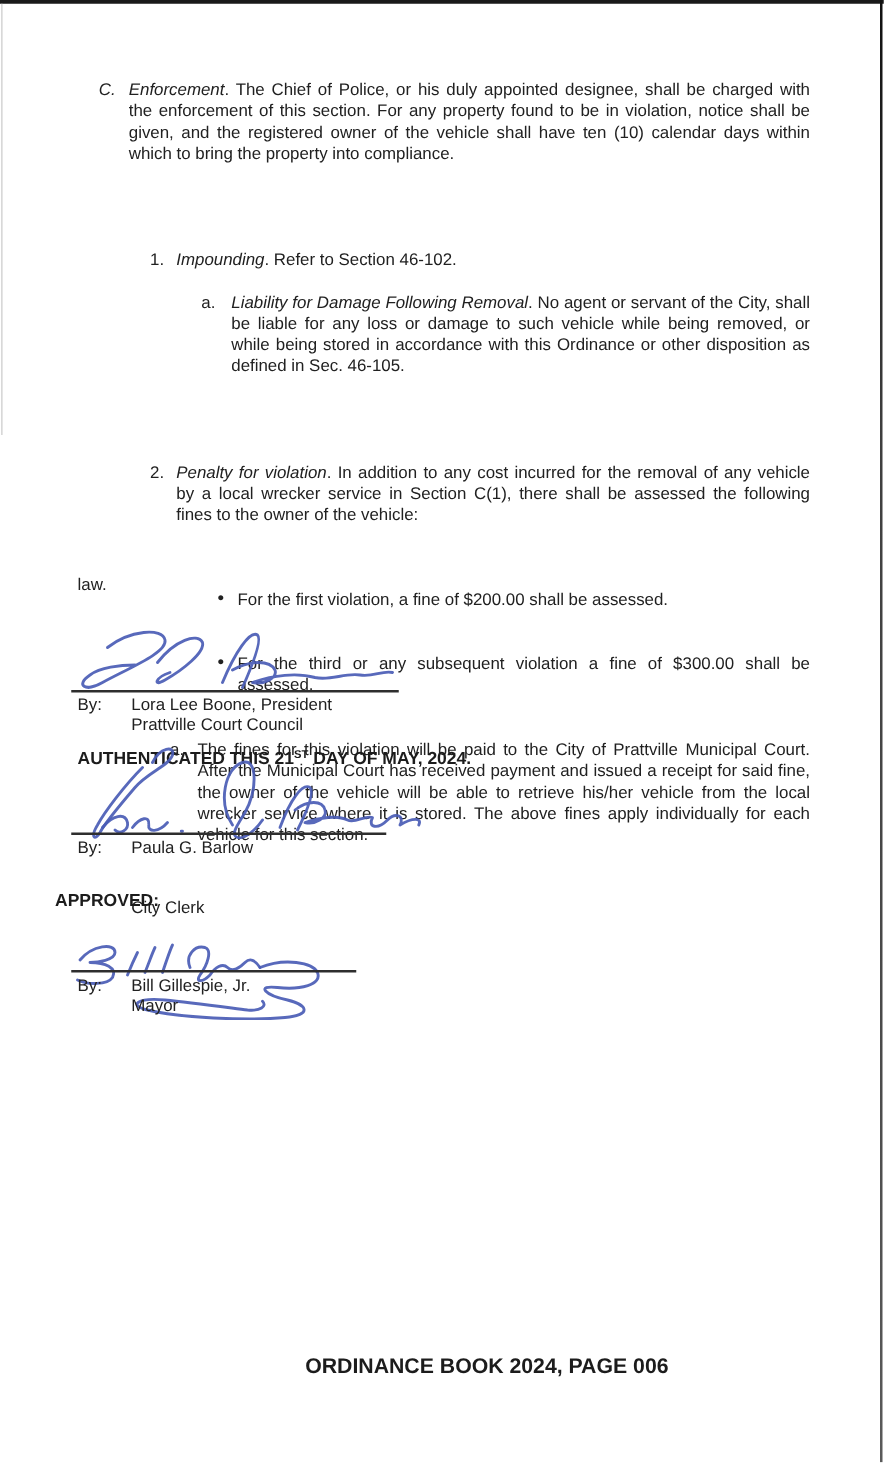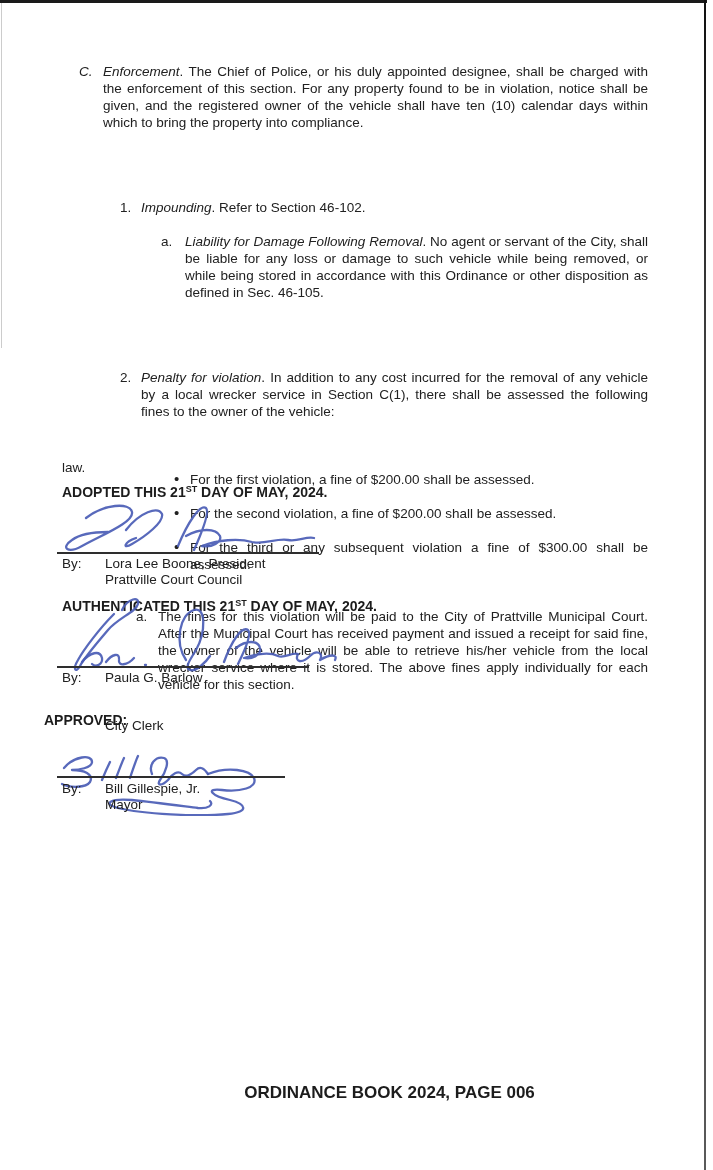--- a/index.html
+++ b/index.html
@@ -78,33 +78,29 @@
     <span class="mk" style="left:-24px;">a.</span>
     <span class="it">Liability for Damage Following Removal</span><span>. No agent or servant of the City, shall be liable for any loss or damage to such vehicle while being removed, or while being stored in accordance with this Ordinance or other disposition as defined in Sec. 46-105.</span>
   </div>
 
   <div class="txt just hang" style="top:216px; left:141px; width:507px;">
     <span class="mk" style="left:-21px;">2.</span>
     <span class="it">Penalty for violation</span><span>. In addition to any cost incurred for the removal of any vehicle by a local wrecker service in Section C(1), there shall be assessed the following fines to the owner of the vehicle:</span>
   </div>
 
   <div class="txt hang bullet-item" style="top:267px; left:190px; width:458px;">For the first violation, a fine of $200.00 shall be assessed.</div>
-  <div class="txt hang bullet-item" style="top:284px; left:190px; width:458px;">For the second violation, a fine of $200.00 shall be assessed.</div>
   <div class="txt just hang bullet-item" style="top:301px; left:190px; width:458px;">For the third or any subsequent violation a fine of $300.00 shall be assessed.</div>
 
   <div class="txt just hang" style="top:336px; left:158px; width:490px;">
     <span class="mk" style="left:-22px;">a.</span>
     <span>The fines for this violation will be paid to the City of Prattville Municipal Court. After the Municipal Court has received payment and issued a receipt for said fine, the owner of the vehicle will be able to retrieve his/her vehicle from the local wrecker service where it is stored. The above fines apply individually for each vehicle for this section.</span>
   </div>
 
   <div class="txt" style="top:459px; left:62px;">law.</div>
 
-  <div class="heading" style="top:484px; left:62px;">
-    <span>ADOPTED THIS 21</span><sup>ST</sup><span> DAY OF MAY, 2024.</span>
-  </div>
 
   <svg class="sig-svg" style="left:52px; top:500px;" width="270" height="58" viewBox="0 0 270 58">
     <g stroke="#4a5cb5">
       <path d="M 34 18 C 52 4, 78 2, 80 12 C 82 22, 52 34, 30 46 C 16 54, 8 48, 20 40 C 28 34, 44 32, 56 32"></path>
       <path d="M 74 30 C 88 12, 106 6, 110 14 C 112 22, 94 36, 80 44 C 70 50, 72 42, 84 38"></path>
       <path d="M 126 46 C 136 22, 148 4, 154 8 C 158 12, 150 32, 142 50 M 134 36 C 148 28, 164 28, 168 36 C 170 42, 160 48, 150 46 C 166 40, 186 38, 200 42 C 212 45, 224 38, 236 40 C 246 42, 254 36, 262 38"></path>
     </g>
   </svg>
   <div class="sig-line" style="top:552px; left:57px; width:262px;"></div>
   <div class="by-row" style="top:556px; left:62px;">

